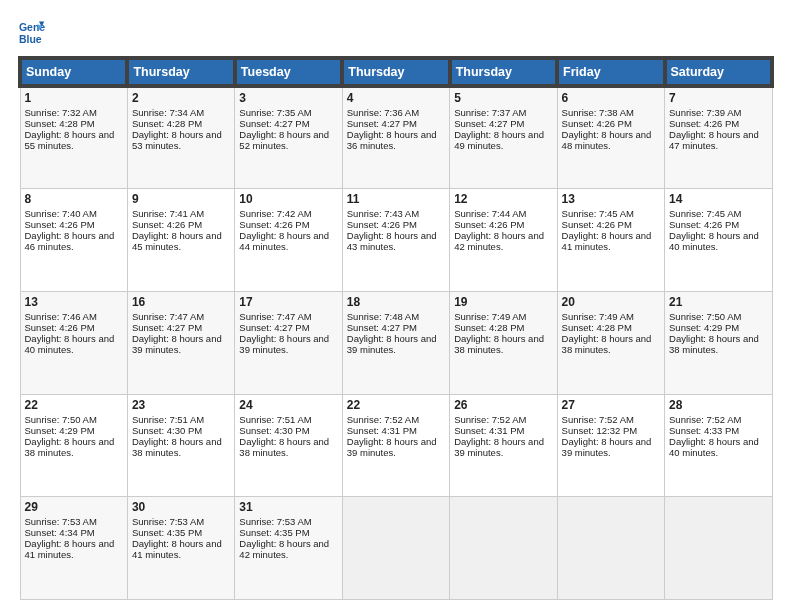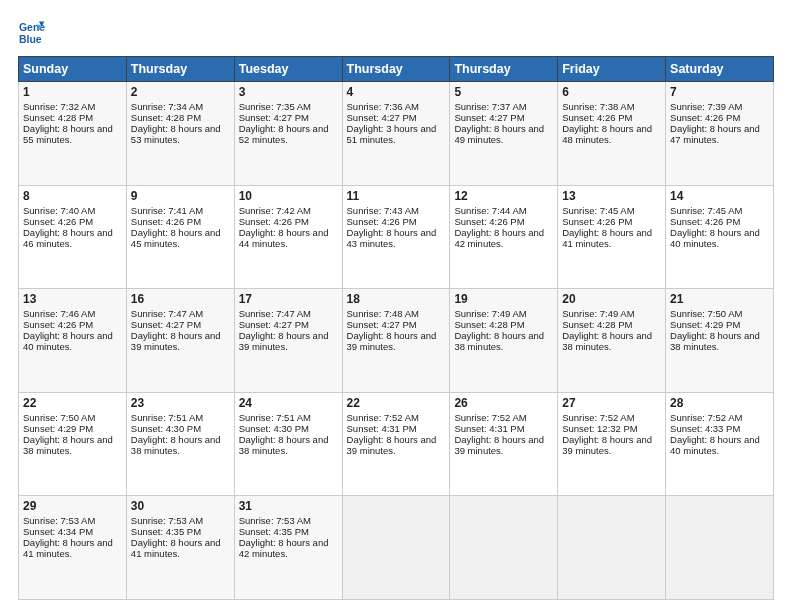--- a/index.html
+++ b/index.html
@@ -51,21 +51,21 @@
       flex: 1;
       table-layout: fixed;
     }
     .calendar-table thead th {
       background-color: #2b6cb0;
       color: #fff;
       font-size: 12.5px;
       font-weight: bold;
       padding: 5px 4px;
       text-align: left;
-      border: 1px solid #404040;
+      border: 4px solid #404040;
       margin-top: 32px;
     }
     .calendar-table tbody td {
       vertical-align: top;
       border: 1px solid #ccc;
       padding: 3px 4px;
       font-size: 9.5px;
       color: #222;
       background: #fff;
       height: 82px;
@@ -119,21 +119,21 @@
           <th>Thursday</th>
           <th>Friday</th>
           <th>Saturday</th>
         </tr>
     </thead>
     <tbody id="calendar-body">
         <tr>
           <td><span class="day-num">1</span><span>Sunrise: 7:32 AM</span><br><span>Sunset: 4:28 PM</span><br><span>Daylight: 8 hours and 55 minutes.</span></td>
           <td><span class="day-num">2</span><span>Sunrise: 7:34 AM</span><br><span>Sunset: 4:28 PM</span><br><span>Daylight: 8 hours and 53 minutes.</span></td>
           <td><span class="day-num">3</span><span>Sunrise: 7:35 AM</span><br><span>Sunset: 4:27 PM</span><br><span>Daylight: 8 hours and 52 minutes.</span></td>
-          <td><span class="day-num">4</span><span>Sunrise: 7:36 AM</span><br><span>Sunset: 4:27 PM</span><br><span>Daylight: 3 hours and 51 minutes.</span></td>
+          <td><span class="day-num">4</span><span>Sunrise: 7:36 AM</span><br><span>Sunset: 4:27 PM</span><br><span>Daylight: 8 hours and 36 minutes.</span></td>
           <td><span class="day-num">5</span><span>Sunrise: 7:37 AM</span><br><span>Sunset: 4:27 PM</span><br><span>Daylight: 8 hours and 49 minutes.</span></td>
           <td><span class="day-num">6</span><span>Sunrise: 7:38 AM</span><br><span>Sunset: 4:26 PM</span><br><span>Daylight: 8 hours and 48 minutes.</span></td>
           <td><span class="day-num">7</span><span>Sunrise: 7:39 AM</span><br><span>Sunset: 4:26 PM</span><br><span>Daylight: 8 hours and 47 minutes.</span></td>
         </tr>
         <tr>
           <td><span class="day-num">8</span><span>Sunrise: 7:40 AM</span><br><span>Sunset: 4:26 PM</span><br><span>Daylight: 8 hours and 46 minutes.</span></td>
           <td><span class="day-num">9</span><span>Sunrise: 7:41 AM</span><br><span>Sunset: 4:26 PM</span><br><span>Daylight: 8 hours and 45 minutes.</span></td>
           <td><span class="day-num">10</span><span>Sunrise: 7:42 AM</span><br><span>Sunset: 4:26 PM</span><br><span>Daylight: 8 hours and 44 minutes.</span></td>
           <td><span class="day-num">11</span><span>Sunrise: 7:43 AM</span><br><span>Sunset: 4:26 PM</span><br><span>Daylight: 8 hours and 43 minutes.</span></td>
           <td><span class="day-num">12</span><span>Sunrise: 7:44 AM</span><br><span>Sunset: 4:26 PM</span><br><span>Daylight: 8 hours and 42 minutes.</span></td>

